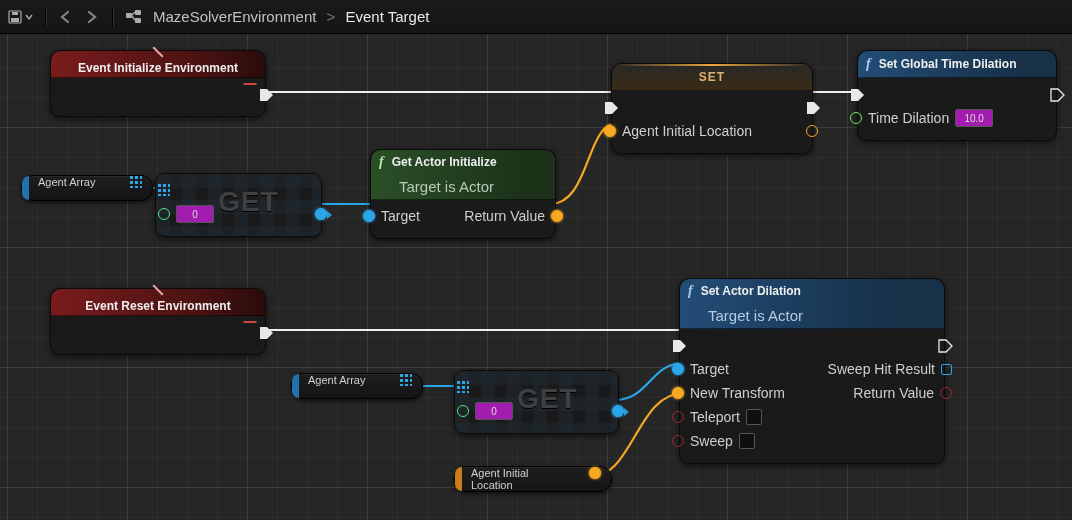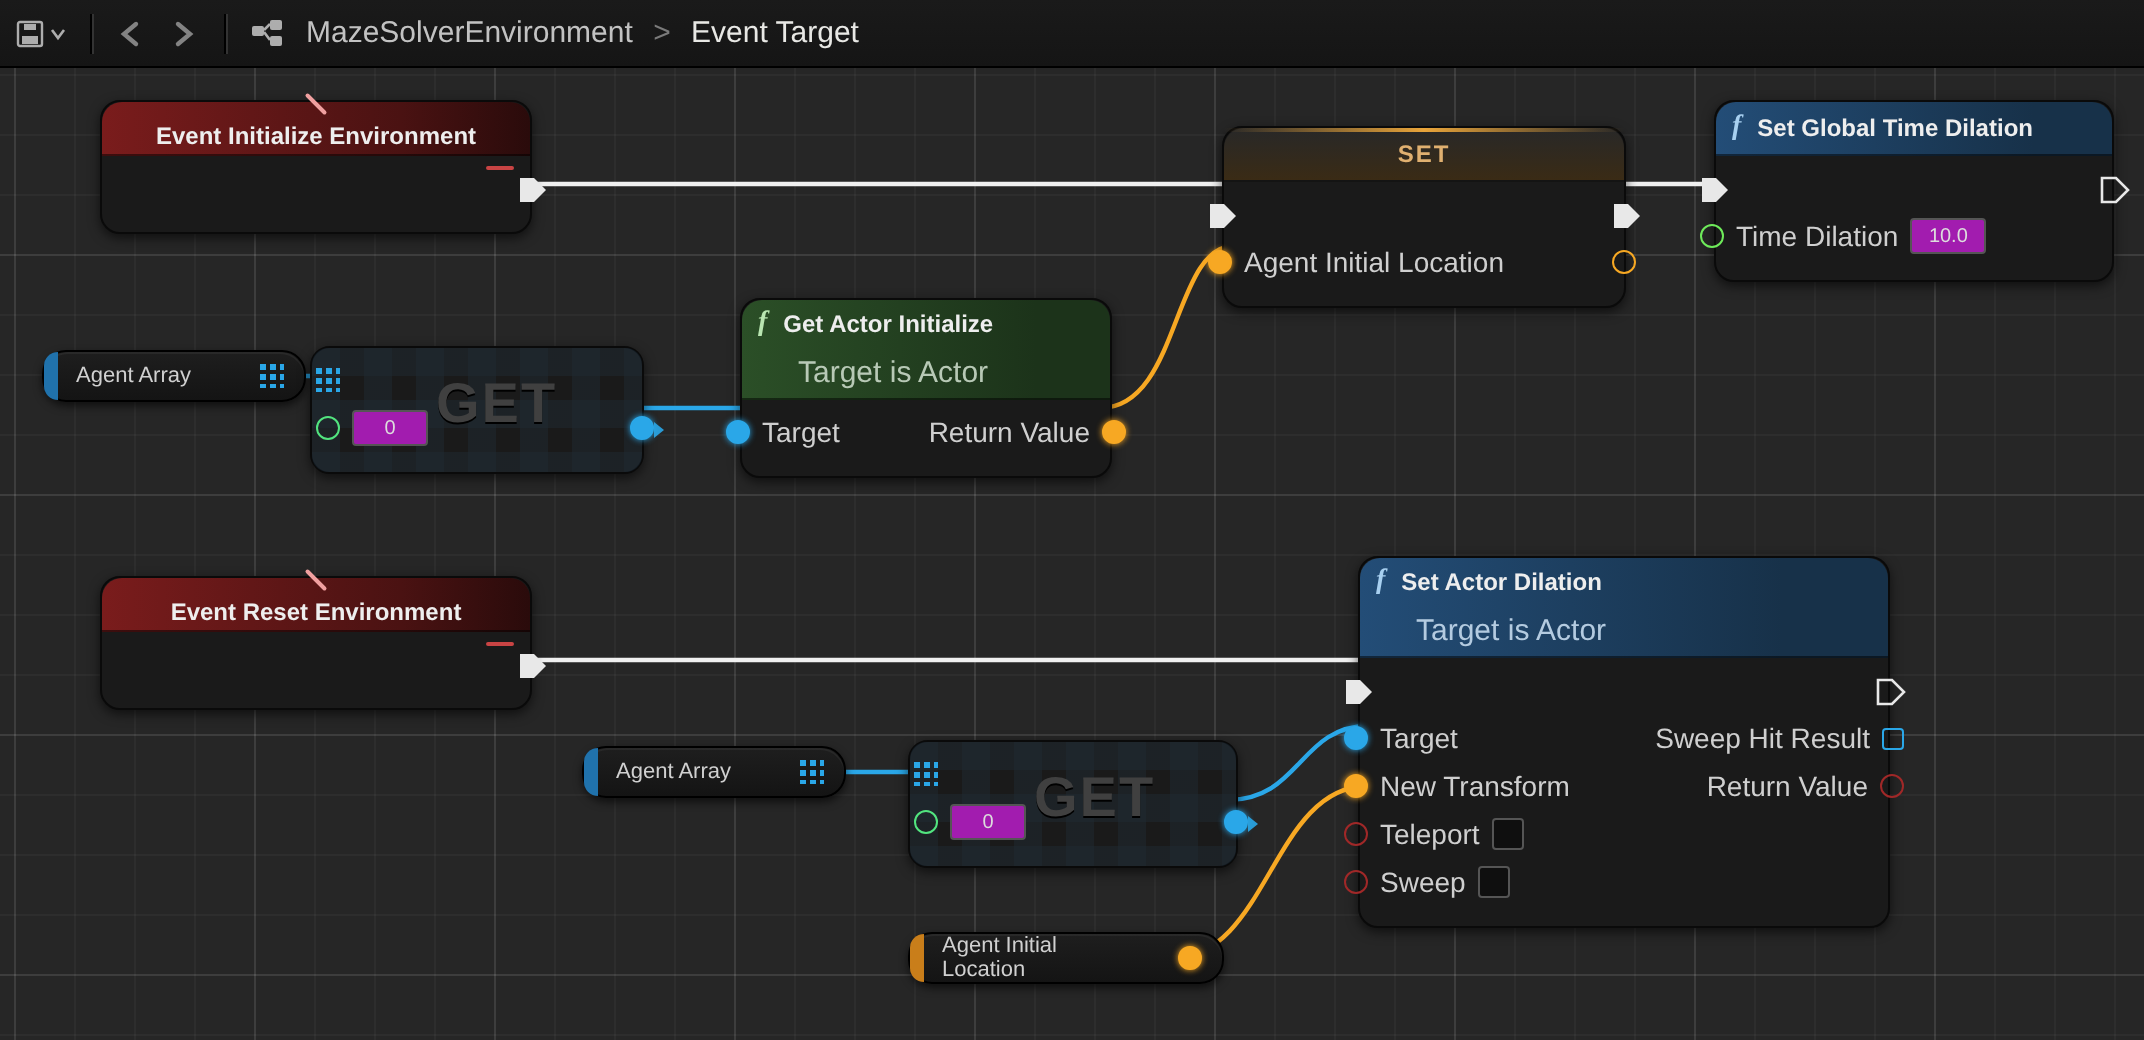--- a/index.html
+++ b/index.html
@@ -84,21 +84,21 @@
     position:absolute; inset:0;
     background-image:
       linear-gradient(to right, rgba(56,109,153,0.55) 0 14px, transparent 14px 26px),
       linear-gradient(to bottom, rgba(56,109,153,0.55) 0 14px, transparent 14px 26px);
     background-size:26px 26px;
     opacity:0.18; border-radius:8px; pointer-events:none;
   }
   
   .varpill {
     position:absolute; height:24px; border-radius:12px; padding:0 10px 0 12px;
-    display:flex; align-items:center; gap:21px;
+    display:flex; align-items:flex-start; gap:21px;
     background:linear-gradient(#1e1e1e,#141414); border:1px solid #000;
     box-shadow:0 2px 4px rgba(0,0,0,0.6);
   }
   .varpill::before {
     content:""; position:absolute; left:0; top:0; bottom:0; width:100%;
     border-radius:12px; box-shadow:inset 0 1px 0 rgba(255,255,255,0.05);
     pointer-events:none;
   }
   .stripe { position:absolute; left:0; top:0; bottom:0; width:7px; border-radius:12px 0 0 12px; }
   .stripe.obj { background:#2072ac; }

